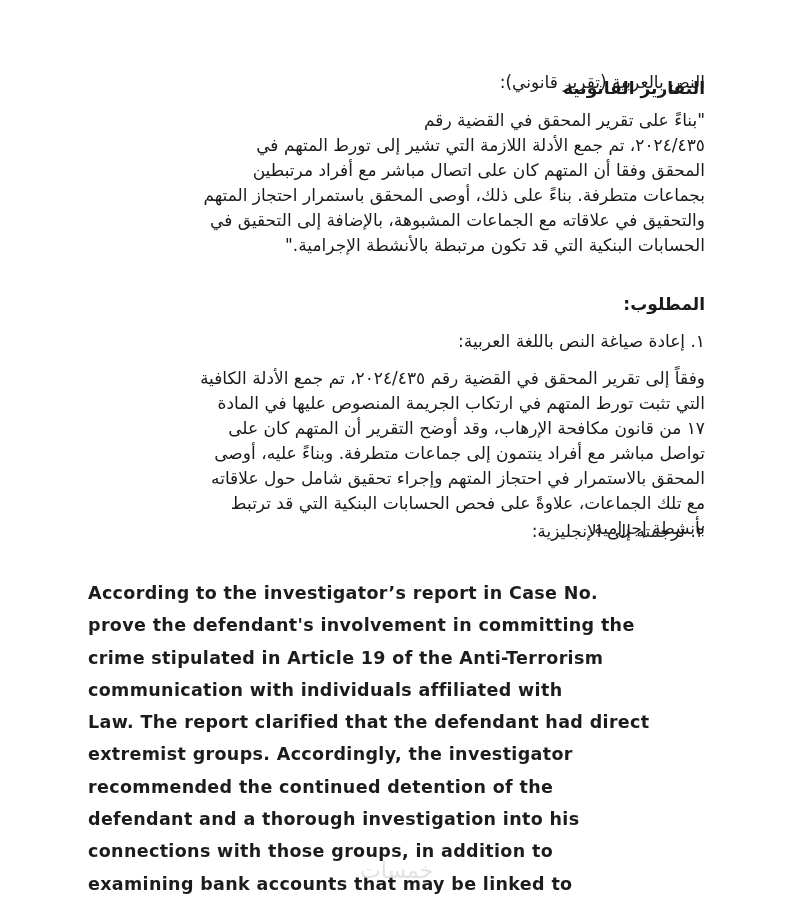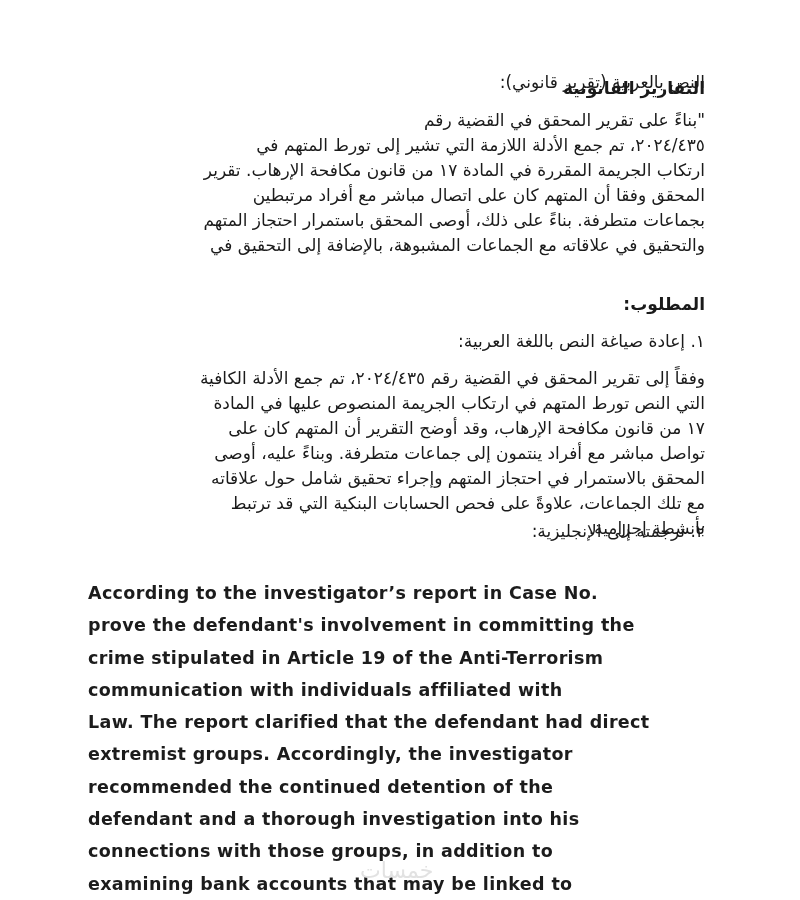--- a/index.html
+++ b/index.html
@@ -63,33 +63,33 @@
 </head>
 <body>
 
 <h1 id="title" class="ar bold" style="font-size:17px;margin-top:43px;">التقارير القانونية</h1>
 
 <p id="source-label" class="ar">النص بالعربية (تقرير قانوني):</p>
 
 <div id="source-text" class="ar">
   <span class="line">"بناءً على تقرير المحقق في القضية رقم</span>
   <span class="line">٢٠٢٤/٤٣٥، تم جمع الأدلة اللازمة التي تشير إلى تورط المتهم في</span>
-  <span class="line">ارتكاب الجريمة المقررة في المادة ١٧ من قانون مكافحة الإرهاب. تقرير</span>
   <span class="line">المحقق وفقا أن المتهم كان على اتصال مباشر مع أفراد مرتبطين</span>
   <span class="line">بجماعات متطرفة. بناءً على ذلك، أوصى المحقق باستمرار احتجاز المتهم</span>
   <span class="line">والتحقيق في علاقاته مع الجماعات المشبوهة، بالإضافة إلى التحقيق في</span>
+  <span class="line">الحسابات البنكية التي قد تكون مرتبطة بالأنشطة الإجرامية."</span>
 </div>
 
 <p id="required-label" class="ar bold">المطلوب:</p>
 
 <p id="task-1" class="ar">١. إعادة صياغة النص باللغة العربية:</p>
 
 <div id="rewrite-text" class="ar">
   <span class="line">وفقاً إلى تقرير المحقق في القضية رقم ٢٠٢٤/٤٣٥، تم جمع الأدلة الكافية</span>
-  <span class="line">التي النص تورط المتهم في ارتكاب الجريمة المنصوص عليها في المادة</span>
+  <span class="line">التي تثبت تورط المتهم في ارتكاب الجريمة المنصوص عليها في المادة</span>
   <span class="line">١٧ من قانون مكافحة الإرهاب، وقد أوضح التقرير أن المتهم كان على</span>
   <span class="line">تواصل مباشر مع أفراد ينتمون إلى جماعات متطرفة. وبناءً عليه، أوصى</span>
   <span class="line">المحقق بالاستمرار في احتجاز المتهم وإجراء تحقيق شامل حول علاقاته</span>
   <span class="line">مع تلك الجماعات، علاوةً على فحص الحسابات البنكية التي قد ترتبط</span>
   <span class="line">بأنشطة إجرامية.</span>
 </div>
 
 <p id="task-2" class="ar">٢. ترجمته إلى الإنجليزية:</p>
 
 <div class="en">

